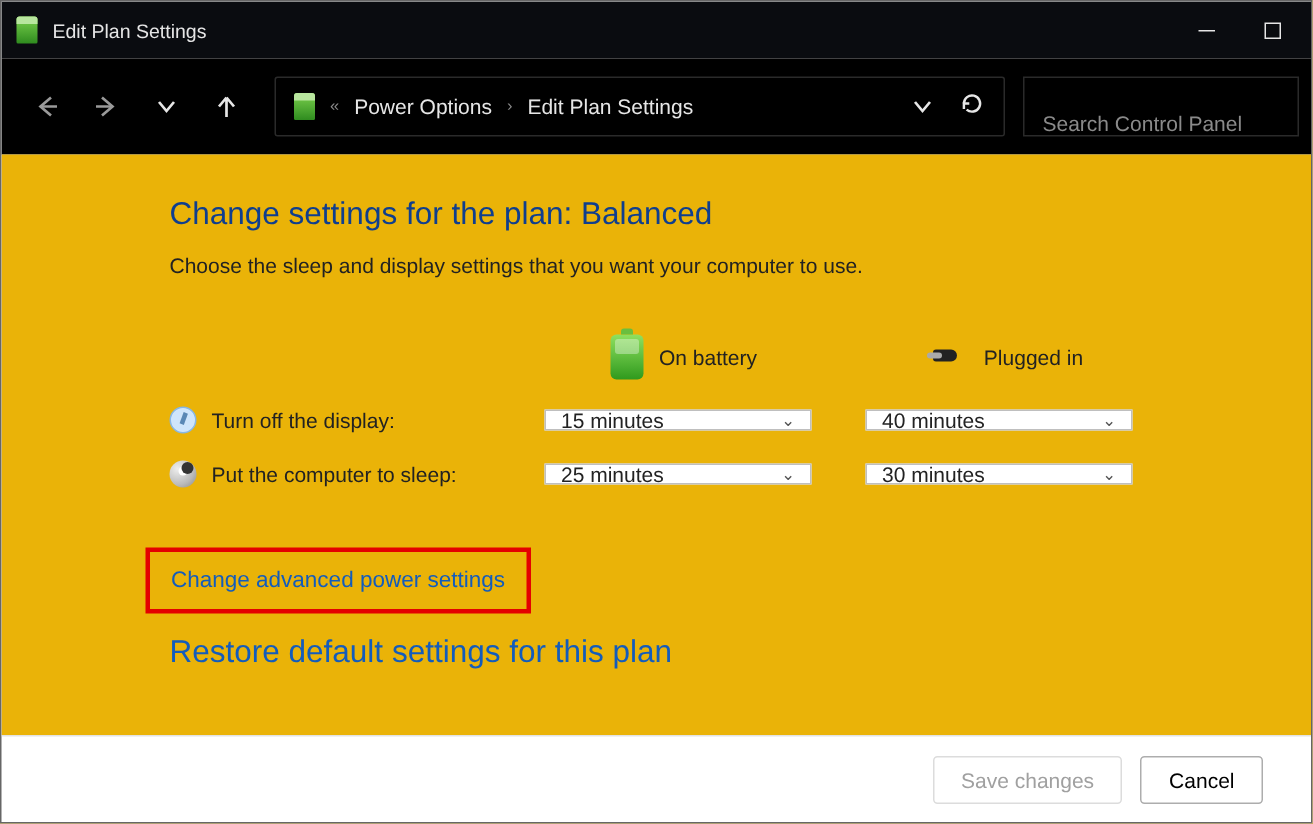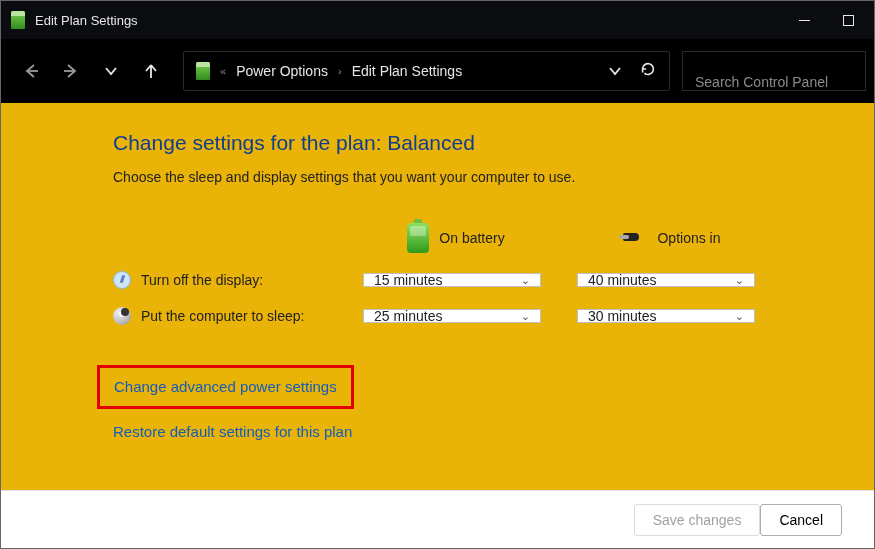--- a/index.html
+++ b/index.html
@@ -40,22 +40,22 @@
     .disp-icon { width:18px; height:18px; border-radius:50%; background:#cfe5fb; border:1px solid #88b7e4; position:relative; }
     .disp-icon::after { content:""; position:absolute; left:7px; top:3px; width:3px; height:8px; background:#5a88b5; transform:rotate(20deg); }
     .sleep-icon { width:18px; height:18px; border-radius:50%; background: radial-gradient(circle at 30% 30%, #eee 0%, #bbb 60%, #888 100%); position:relative; }
     .sleep-icon::after { content:""; position:absolute; right:2px; top:1px; width:8px; height:8px; border-radius:50%; background:#333; box-shadow:-3px 2px 0 -1px #fff; }
     .select { width:178px; height:14px; border:1px solid #bfbfbf; background:#fff; display:flex; align-items:center; padding:4px 10px; font-size:14px; cursor:pointer; justify-content:space-between; }
     .select .chevd { font-size:11px; color:#555; }
     .links { margin-top: 40px; }
     .link-highlight { border: 3px solid #e40000; display:inline-block; padding: 10px 14px; margin-left:-16px; }
     .link-highlight a { color:#135cbc; font-size:15px; text-decoration:none; }
     .link2 { margin-top:14px; }
-    .link2 a { color:#135cbc; font-size:15px; text-decoration:none; }
-    .footer { height:59px; border-top:1px solid #e3e3e3; display:flex; align-items:center; justify-content:flex-end; padding:0 32px; }
+    .link2 a { color:#135cbc; font-size:21px; text-decoration:none; }
+    .footer { height:59px; border-top:1px solid #e3e3e3; display:flex; align-items:center; justify-content:flex-end; padding:0 32px; gap:12px; }
     .btn { height:32px; padding:0 18px; border:1px solid #adadad; background:#fff; font-size:14px; border-radius:3px; cursor:pointer; }
     .btn.disabled { color:#a0a0a0; border-color:#dcdcdc; cursor:default; }
   </style>
 </head>
 <body>
 
 <div class="titlebar">
   <div class="app-icon"></div>
   <div class="title">Edit Plan Settings</div>
   <div class="win-controls">
@@ -122,21 +122,21 @@
   <div class="desc">Choose the sleep and display settings that you want your computer to use.</div>
 
   <div class="cols">
     <div></div>
     <div class="col-header" style="justify-content:center;">
       <div class="battery-icon"></div>
       <span>On battery</span>
     </div>
     <div class="col-header" style="justify-content:center;">
       <div class="plug-icon"></div>
-      <span>Options in</span>
+      <span>Plugged in</span>
     </div>
 
     <div class="row-label">
       <div class="disp-icon"></div>
       <span>Turn off the display:</span>
     </div>
     <div class="select">
       <span>15 minutes</span>
       <span class="chevd">⌄</span>
     </div>

